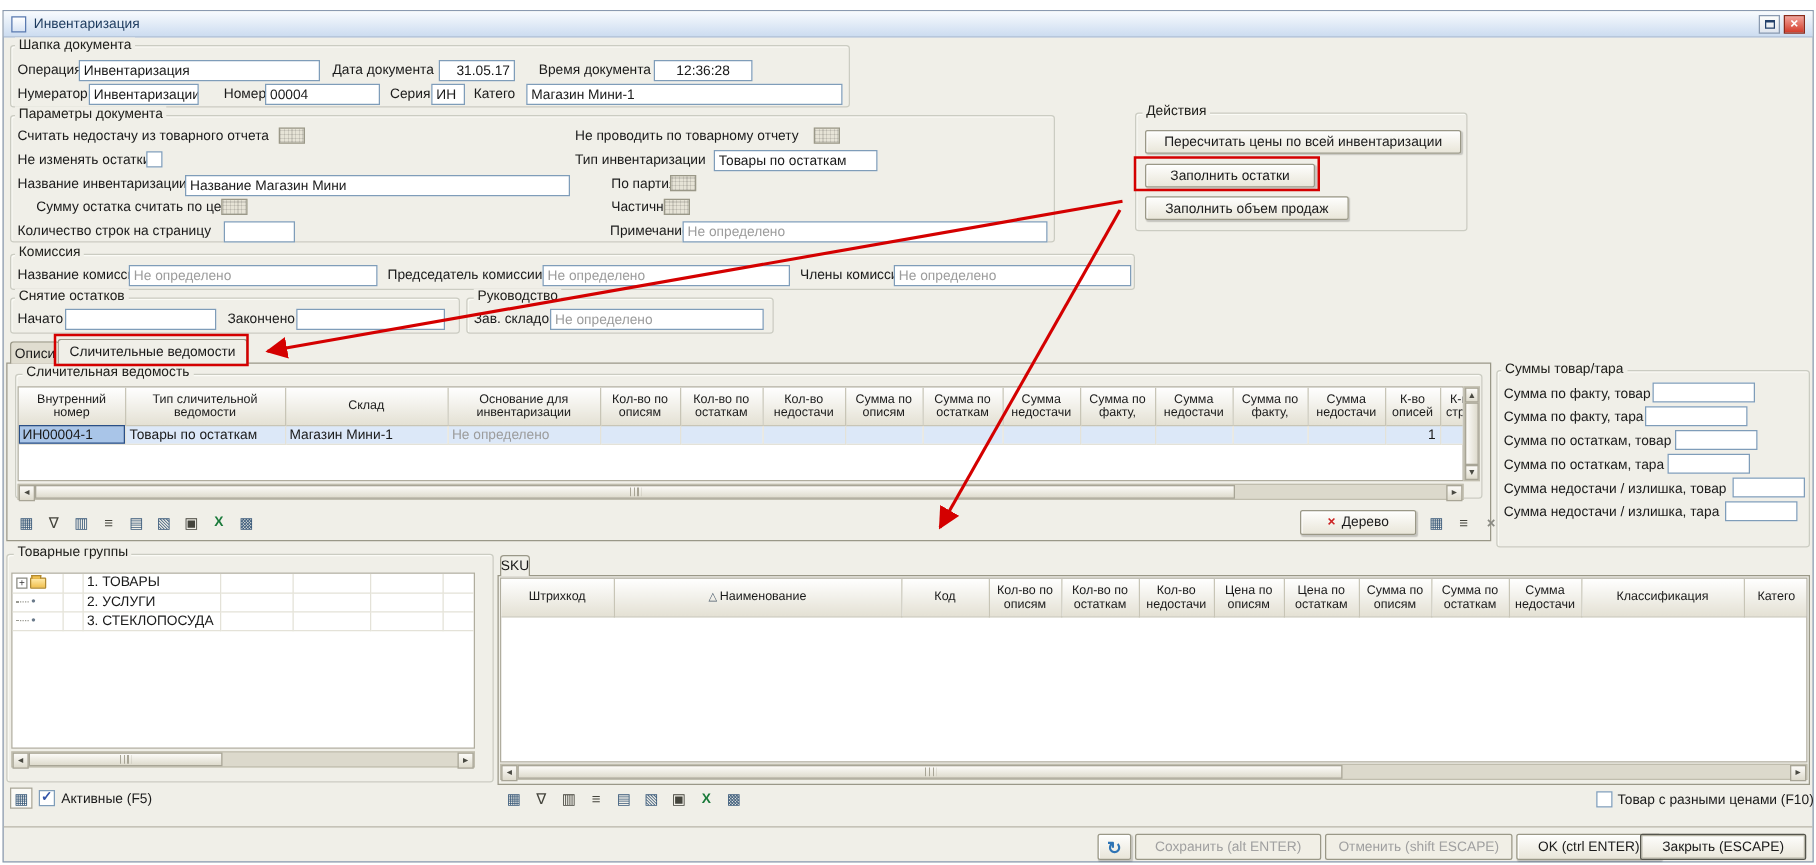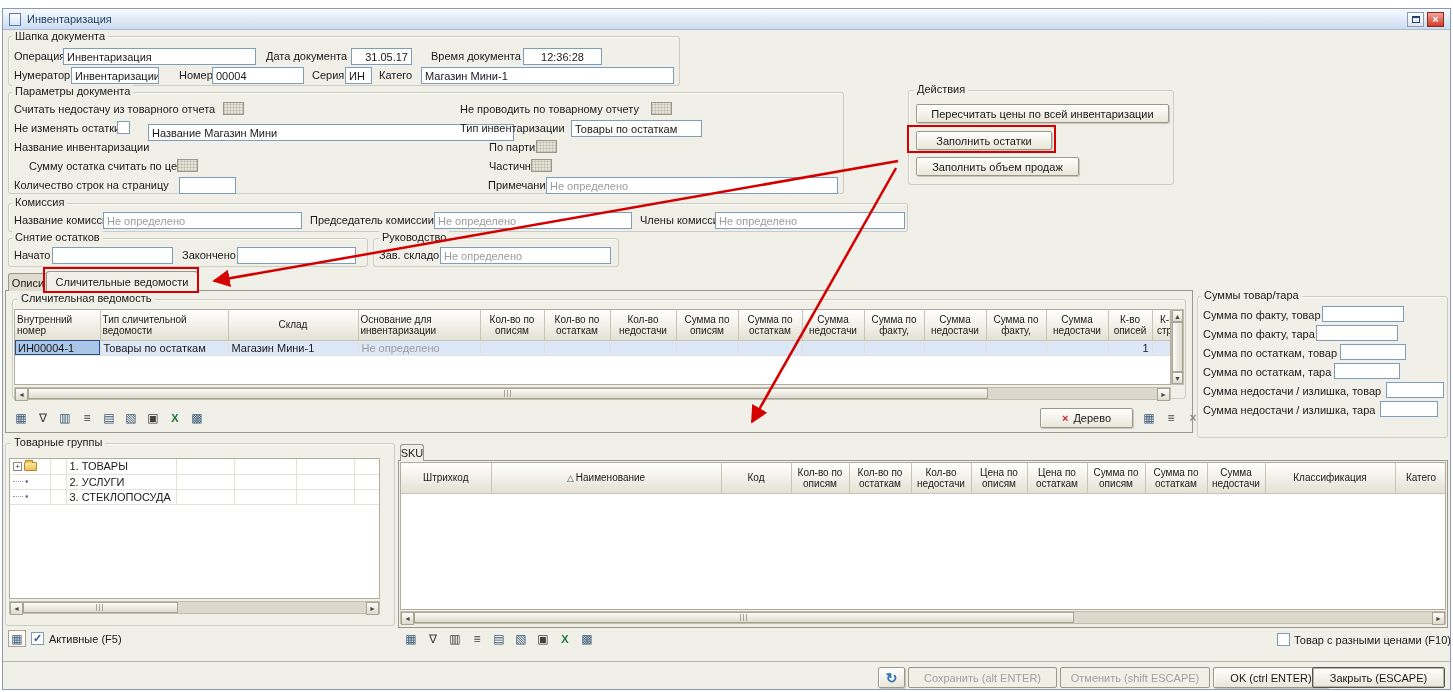--- a/index.html
+++ b/index.html
@@ -40,21 +40,21 @@
     display:flex; align-items:center; justify-content:center; font-size:11px; z-index:2; white-space:nowrap; }
   .tab.active { background:#f0efe8; }
   .tab.inactive { background:#e0ddd0; }
   .panel { position:absolute; border:1px solid #9a9888; background:#f0efe8; z-index:1; }
 
   .table-wrap { position:absolute; background:#fff; border:1px solid #b0ad9e; overflow:hidden; z-index:2; }
   table { border-collapse:collapse; table-layout:fixed; }
   th { background:linear-gradient(#ffffff,#e4e1d4); border-right:1px solid #c8c5b6; border-bottom:1px solid #c8c5b6;
     font-weight:normal; font-size:10px; line-height:11px; text-align:center; padding:1px 2px; height:30px;
     vertical-align:middle; overflow:hidden; }
-  th.left { text-align:left; }
+  th.left { text-align:center; }
   td { border-right:1px solid #e4e2d8; border-bottom:1px solid #e4e2d8; font-size:11px; padding:0 3px; height:15px;
     white-space:nowrap; overflow:hidden; }
   tr.sel td { background:#dce8f8; }
   tr.sel td.c-sel { background:#a9c5e8; outline:1px solid #2a4f86; outline-offset:-1px; }
   td.gray { color:#9c9c9c; }
   td.num { text-align:right; }
 
   .hscroll { position:absolute; height:13px; background:#dcd9cc; border:1px solid #c0bdae; display:flex; z-index:3; }
   .vscroll { position:absolute; width:13px; background:#dcd9cc; border:1px solid #c0bdae; display:flex; flex-direction:column; z-index:3; }
   .sarrow { flex:none; width:13px; height:13px; background:linear-gradient(#fcfbf8,#dedbcd); border:1px solid #a8a596;
@@ -132,21 +132,21 @@
   <div class="lbl" style="left:312px;top:69px">Серия</div>
   <div class="inp" style="left:345px;top:67px;width:27px">ИН</div>
   <div class="lbl" style="left:379px;top:69px">Катего</div>
   <div class="inp" style="left:421px;top:67px;width:253px">Магазин Мини-1</div>
 
   <div class="lbl" style="left:14px;top:103px">Считать недостачу из товарного отчета</div>
   <div class="tri" style="left:223px;top:102px"></div>
   <div class="lbl" style="left:14px;top:122px">Не изменять остатки</div>
   <div class="cb" style="left:117px;top:121px"></div>
   <div class="lbl" style="left:14px;top:141px">Название инвентаризации</div>
-  <div class="inp" style="left:148px;top:124px;width:366px">Название Магазин Мини</div>
+  <div class="inp" style="left:148px;top:140px;width:308px">Название Магазин Мини</div>
   <div class="lbl" style="left:29px;top:160px">Сумму остатка считать по цене</div>
   <div class="tri" style="left:177px;top:159px"></div>
   <div class="lbl" style="left:14px;top:179px">Количество строк на страницу</div>
   <div class="inp" style="left:179px;top:177px;width:57px"></div>
   <div class="lbl" style="left:460px;top:103px">Не проводить по товарному отчету</div>
   <div class="tri" style="left:651px;top:102px"></div>
   <div class="lbl" style="left:460px;top:122px">Тип инвентаризации</div>
   <div class="inp" style="left:571px;top:120px;width:131px">Товары по остаткам</div>
   <div class="lbl" style="left:489px;top:141px">По партиям</div>
   <div class="tri" style="left:536px;top:140px"></div>

